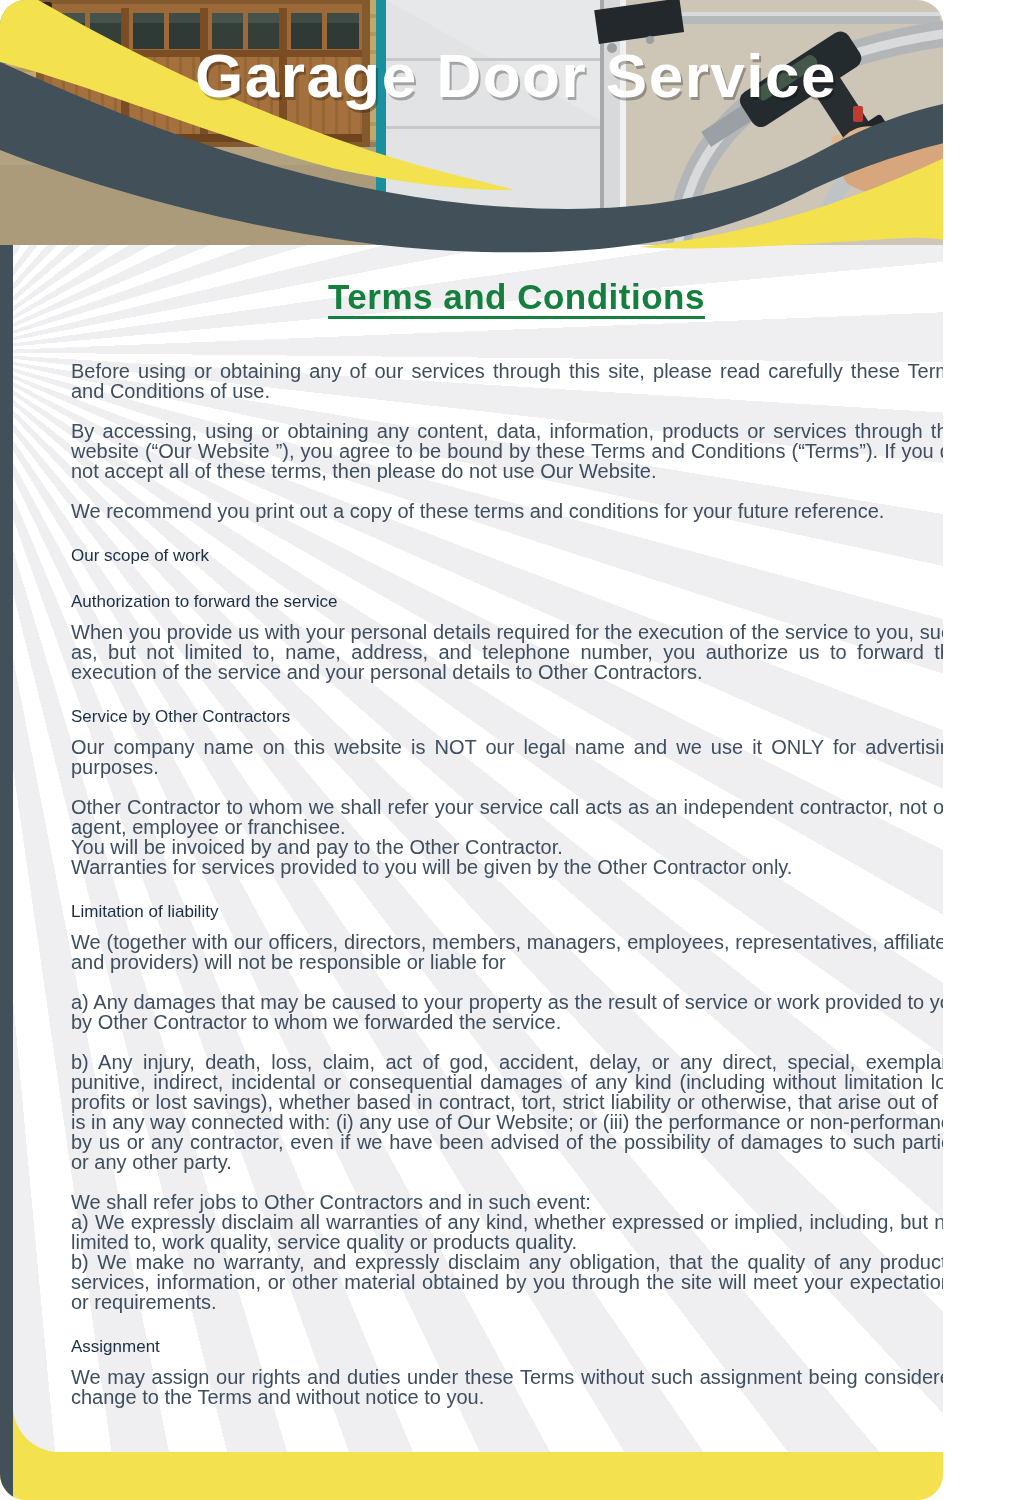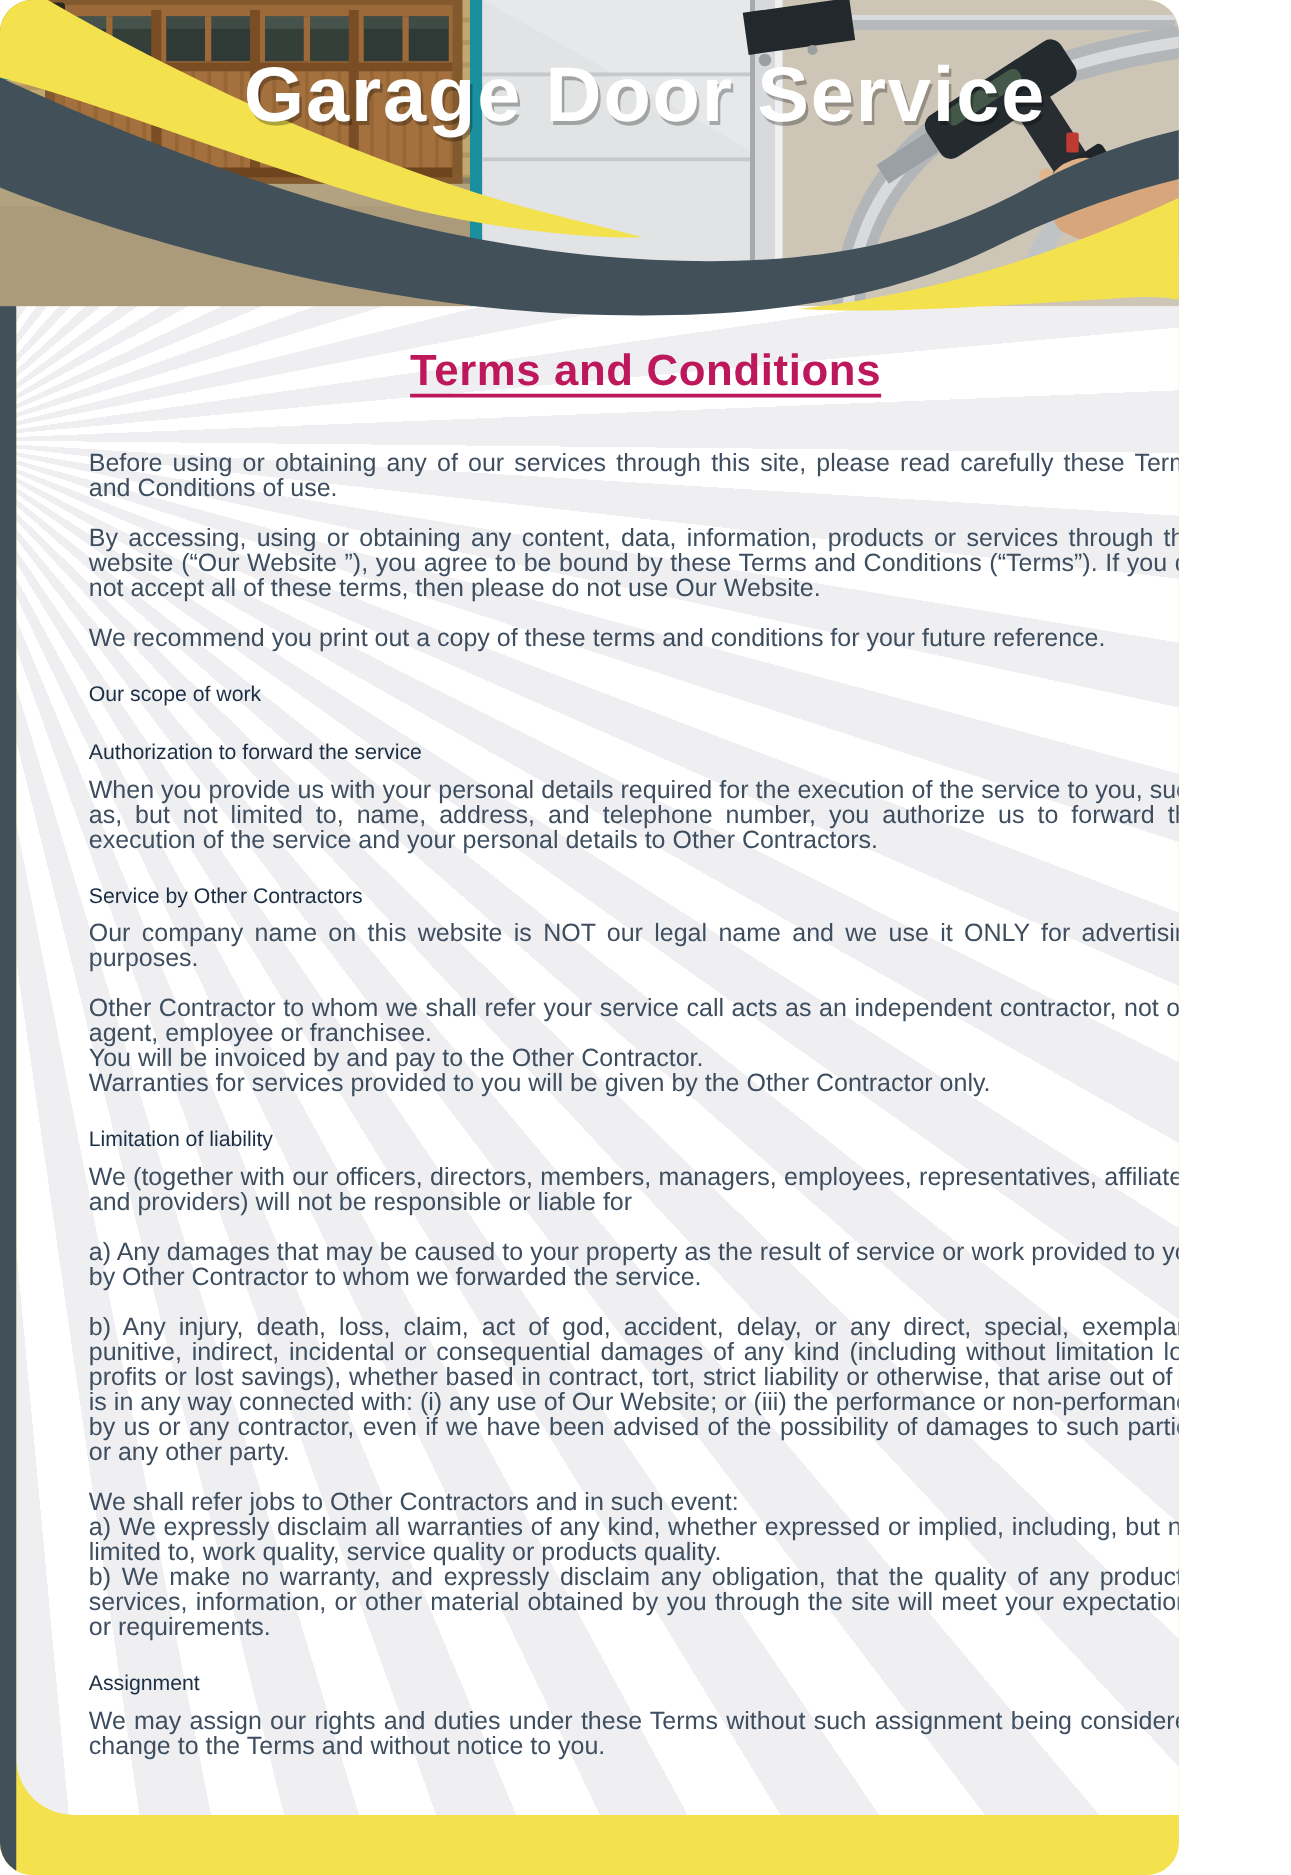--- a/index.html
+++ b/index.html
@@ -16,21 +16,21 @@
     z-index:1;
   }
   .left-strip{position:absolute;left:0;top:232px;bottom:0;width:13px;background:#42505a;z-index:2;}
   .left-patch{position:absolute;left:0;top:148px;width:13px;height:84px;background:#f8f8fa;z-index:2;}
   .footer-band{position:absolute;left:0;bottom:0;width:1033px;height:48px;background:#f3e14e;z-index:0;}
 
   .header-svg{position:absolute;left:0;top:0;z-index:5;pointer-events:none;}
 
   .content{position:absolute;left:71px;top:276px;width:891px;z-index:4;color:#3e4e5f;}
   .content h1{
-    font-size:35px;line-height:41px;font-weight:bold;color:#be185d;text-align:center;
+    font-size:35px;line-height:41px;font-weight:bold;color:#15803d;text-align:center;
     margin:0 0 44px 0;letter-spacing:.5px;
     text-decoration:underline;text-decoration-thickness:3px;text-underline-offset:7px;
   }
   .content p{
     font-size:20px;line-height:20px;margin:0 0 20px 0;text-align:justify;
     white-space:pre-line;
   }
   .content h2{
     font-size:17px;line-height:22px;font-weight:normal;color:#1b2e44;margin:24px 0 9px 0;
   }

